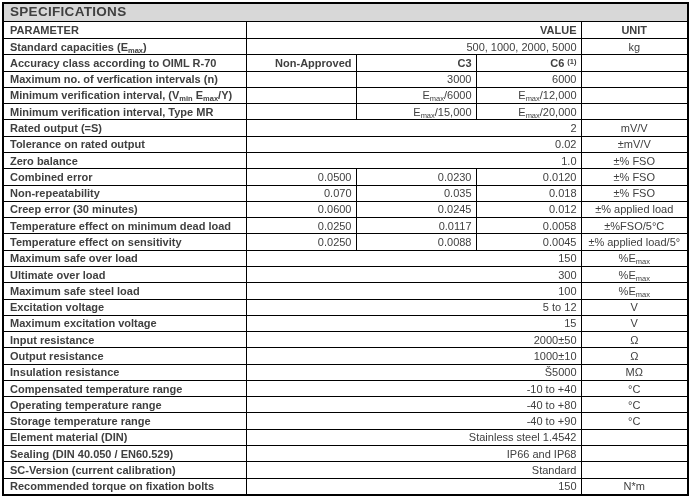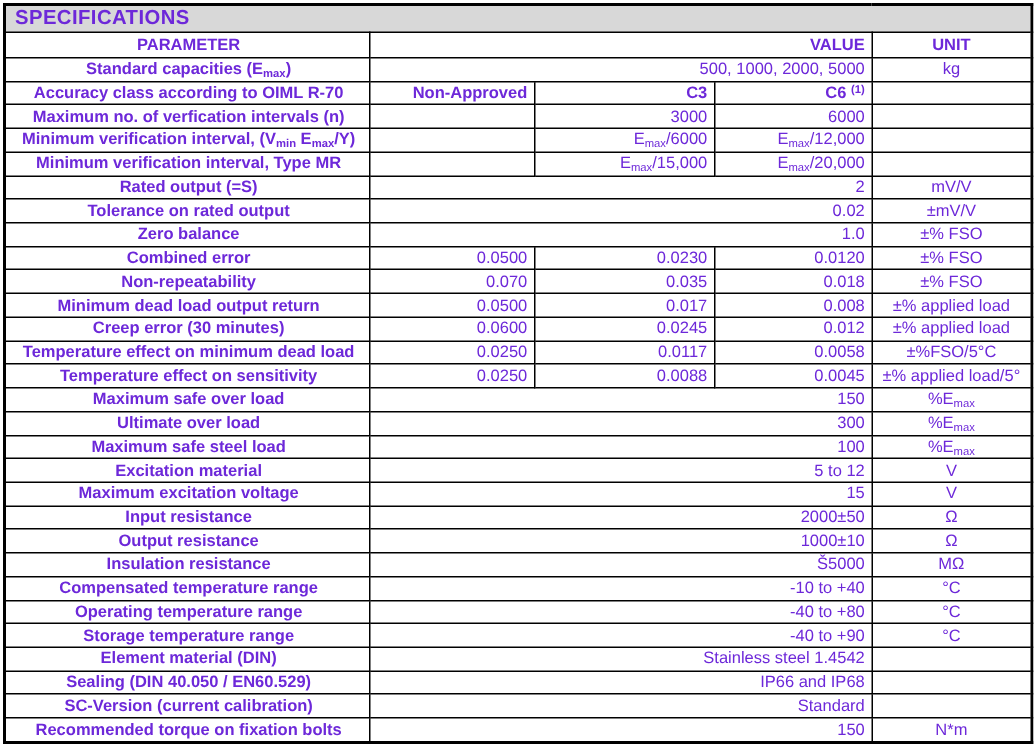--- a/index.html
+++ b/index.html
@@ -1,39 +1,39 @@
 <!DOCTYPE html>
 <html><head>
 <meta charset="utf-8">
 <style>
   html,body{margin:0;padding:0;background:#fff;}
   .sheet{
     position:relative;width:689px;height:498px;background:#fff;
-    font-family:"Liberation Sans",sans-serif;color:#6d28d9;
+    font-family:"Liberation Sans",sans-serif;color:#404040;
   }
   table.spec{
     position:absolute;left:2px;top:2px;width:685px;height:494px;
     border-collapse:collapse;table-layout:fixed;
     border:2px solid #000;
   }
   td,th{
     border:1px solid #000;
     font-size:11px;line-height:1.1;
     padding:0 4px;
     overflow:hidden;white-space:nowrap;
     vertical-align:middle;
   }
   tr.title-row td{
     background:#d8d8d8;
     font-weight:bold;font-size:13.5px;letter-spacing:.3px;
     height:17px;text-align:left;padding-left:6px;
     border-bottom:1px solid #000;
   }
   tr.header-row td{height:16px;font-weight:bold;}
-  td.param{text-align:center;font-weight:bold;padding-left:6px;}
+  td.param{text-align:left;font-weight:bold;padding-left:6px;}
   td.val{text-align:right;font-weight:normal;}
   td.val.bold{font-weight:bold;}
   td.unit{text-align:center;font-weight:normal;padding:0 2px;margin-top:48px;}
   sub{font-size:7.5px;vertical-align:-2px;line-height:0;}
   sup{font-size:7.5px;vertical-align:3px;line-height:0;}
 </style>
 </head>
 <body>
 
 <div class="sheet">
@@ -112,27 +112,20 @@
           <td class="unit">±% FSO</td>
         </tr>
         <tr>
           <td class="param">Non-repeatability</td>
           <td class="val">0.070</td>
           <td class="val">0.035</td>
           <td class="val">0.018</td>
           <td class="unit">±% FSO</td>
         </tr>
         <tr>
-          <td class="param">Minimum dead load output return</td>
-          <td class="val">0.0500</td>
-          <td class="val">0.017</td>
-          <td class="val">0.008</td>
-          <td class="unit">±% applied load</td>
-        </tr>
-        <tr>
           <td class="param">Creep error (30 minutes)</td>
           <td class="val">0.0600</td>
           <td class="val">0.0245</td>
           <td class="val">0.012</td>
           <td class="unit">±% applied load</td>
         </tr>
         <tr>
           <td class="param">Temperature effect on minimum dead load</td>
           <td class="val">0.0250</td>
           <td class="val">0.0117</td>
@@ -155,21 +148,21 @@
           <td class="param">Ultimate over load</td>
           <td class="val" colspan="3">300</td>
           <td class="unit">%E<sub>max</sub></td>
         </tr>
         <tr>
           <td class="param">Maximum safe steel load</td>
           <td class="val" colspan="3">100</td>
           <td class="unit">%E<sub>max</sub></td>
         </tr>
         <tr>
-          <td class="param">Excitation material</td>
+          <td class="param">Excitation voltage</td>
           <td class="val" colspan="3">5 to 12</td>
           <td class="unit">V</td>
         </tr>
         <tr>
           <td class="param">Maximum excitation voltage</td>
           <td class="val" colspan="3">15</td>
           <td class="unit">V</td>
         </tr>
         <tr>
           <td class="param">Input resistance</td>

